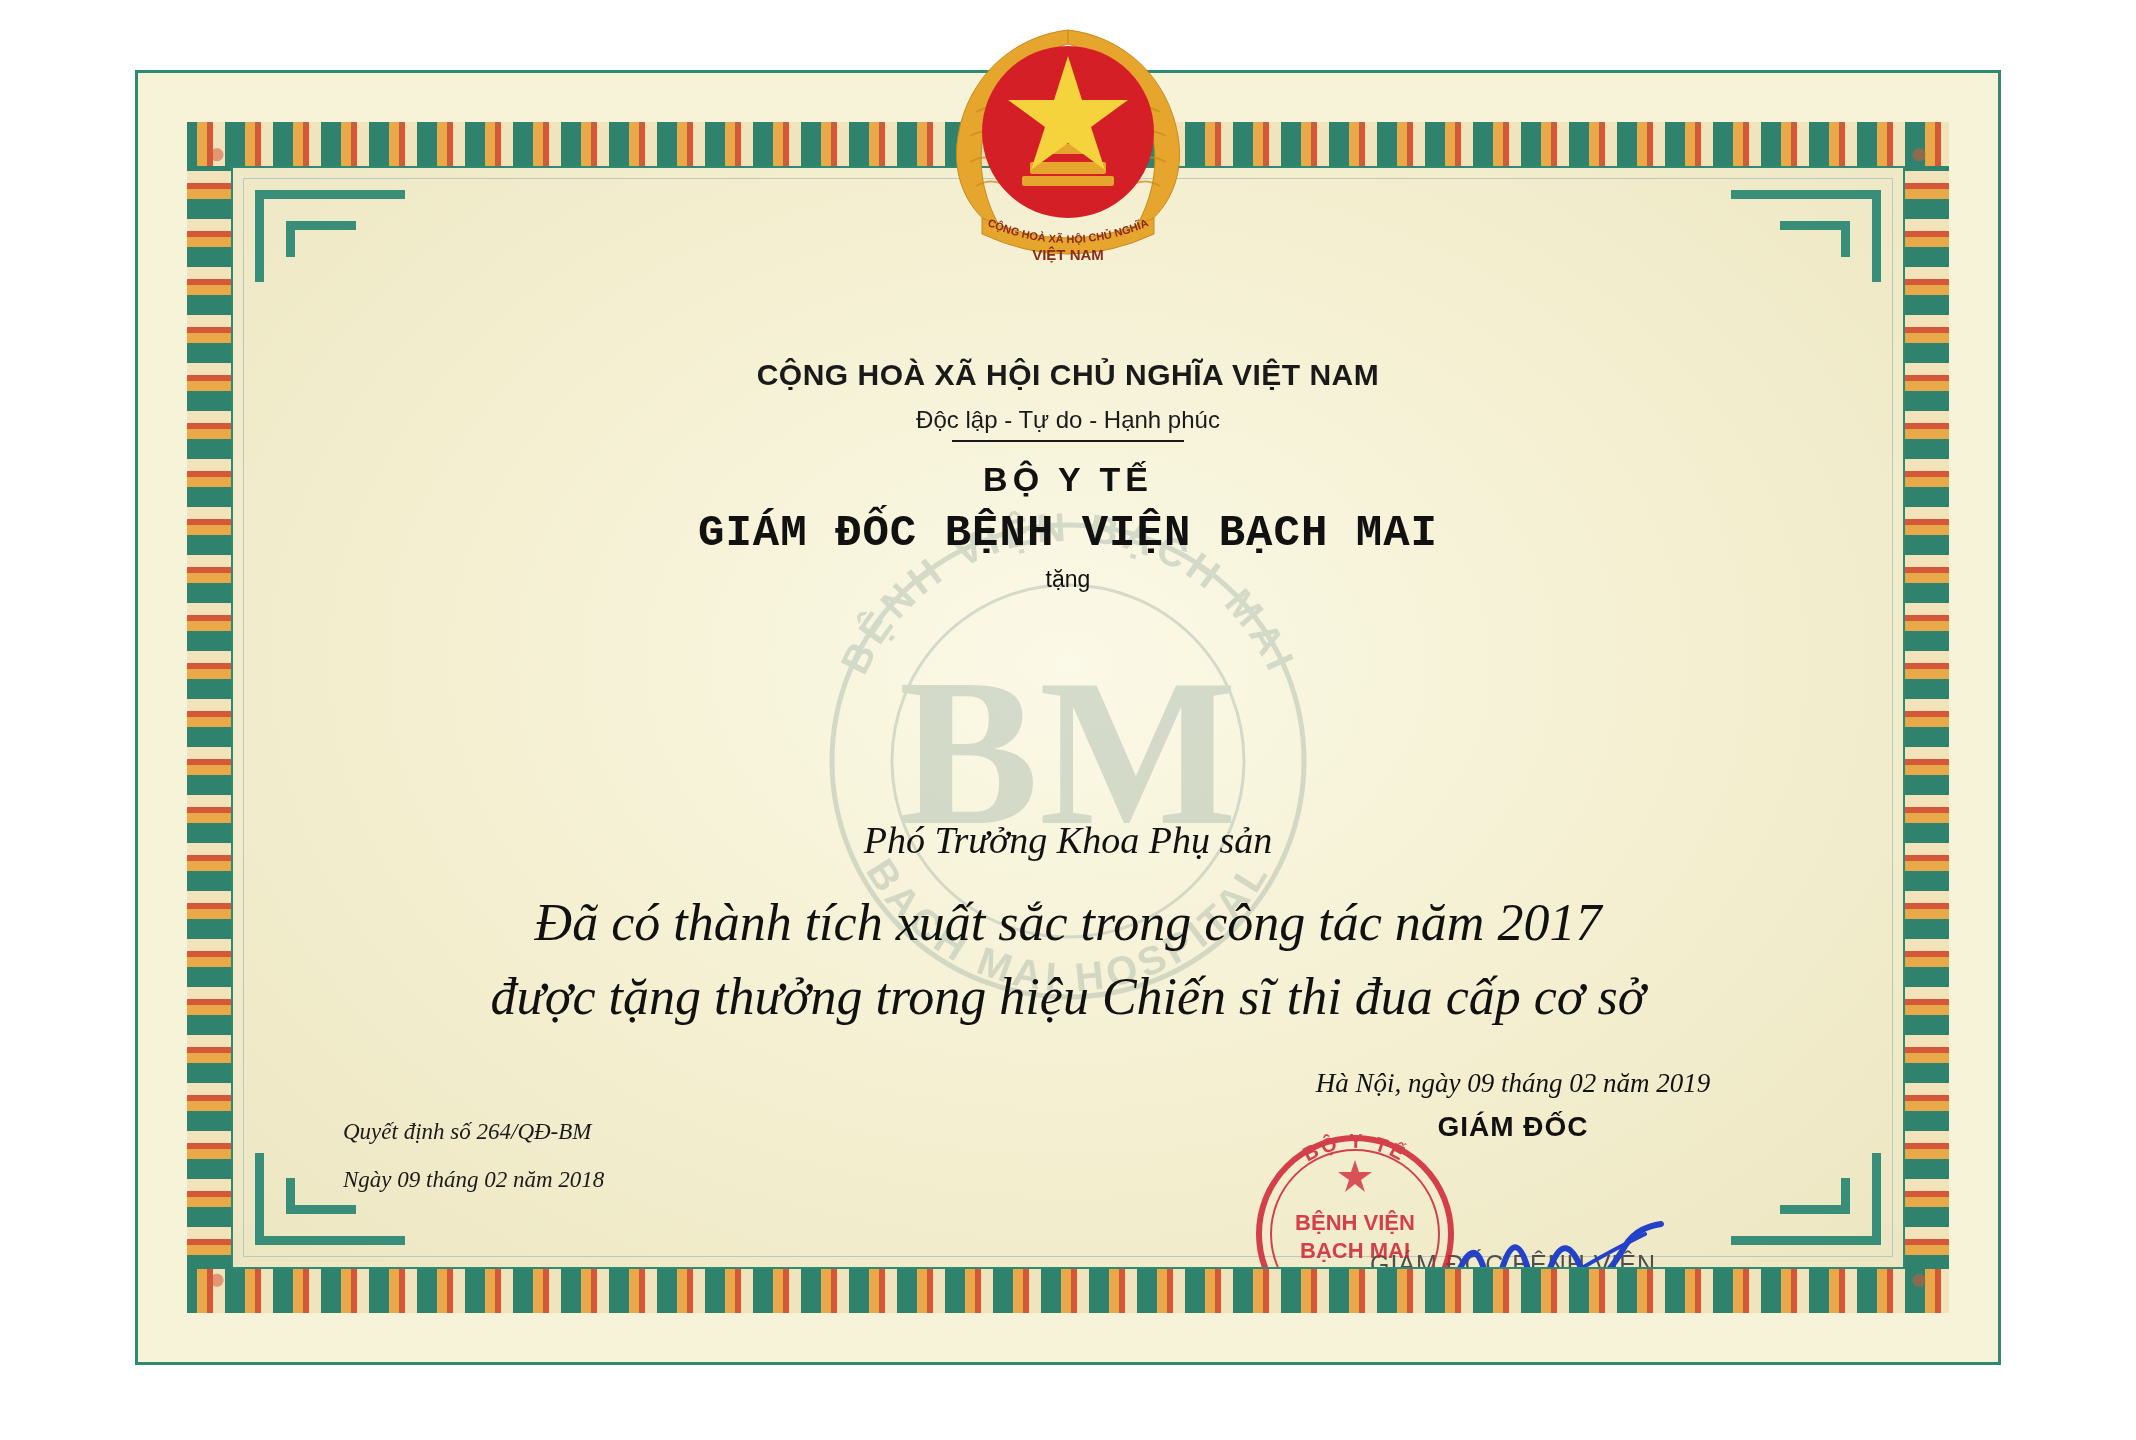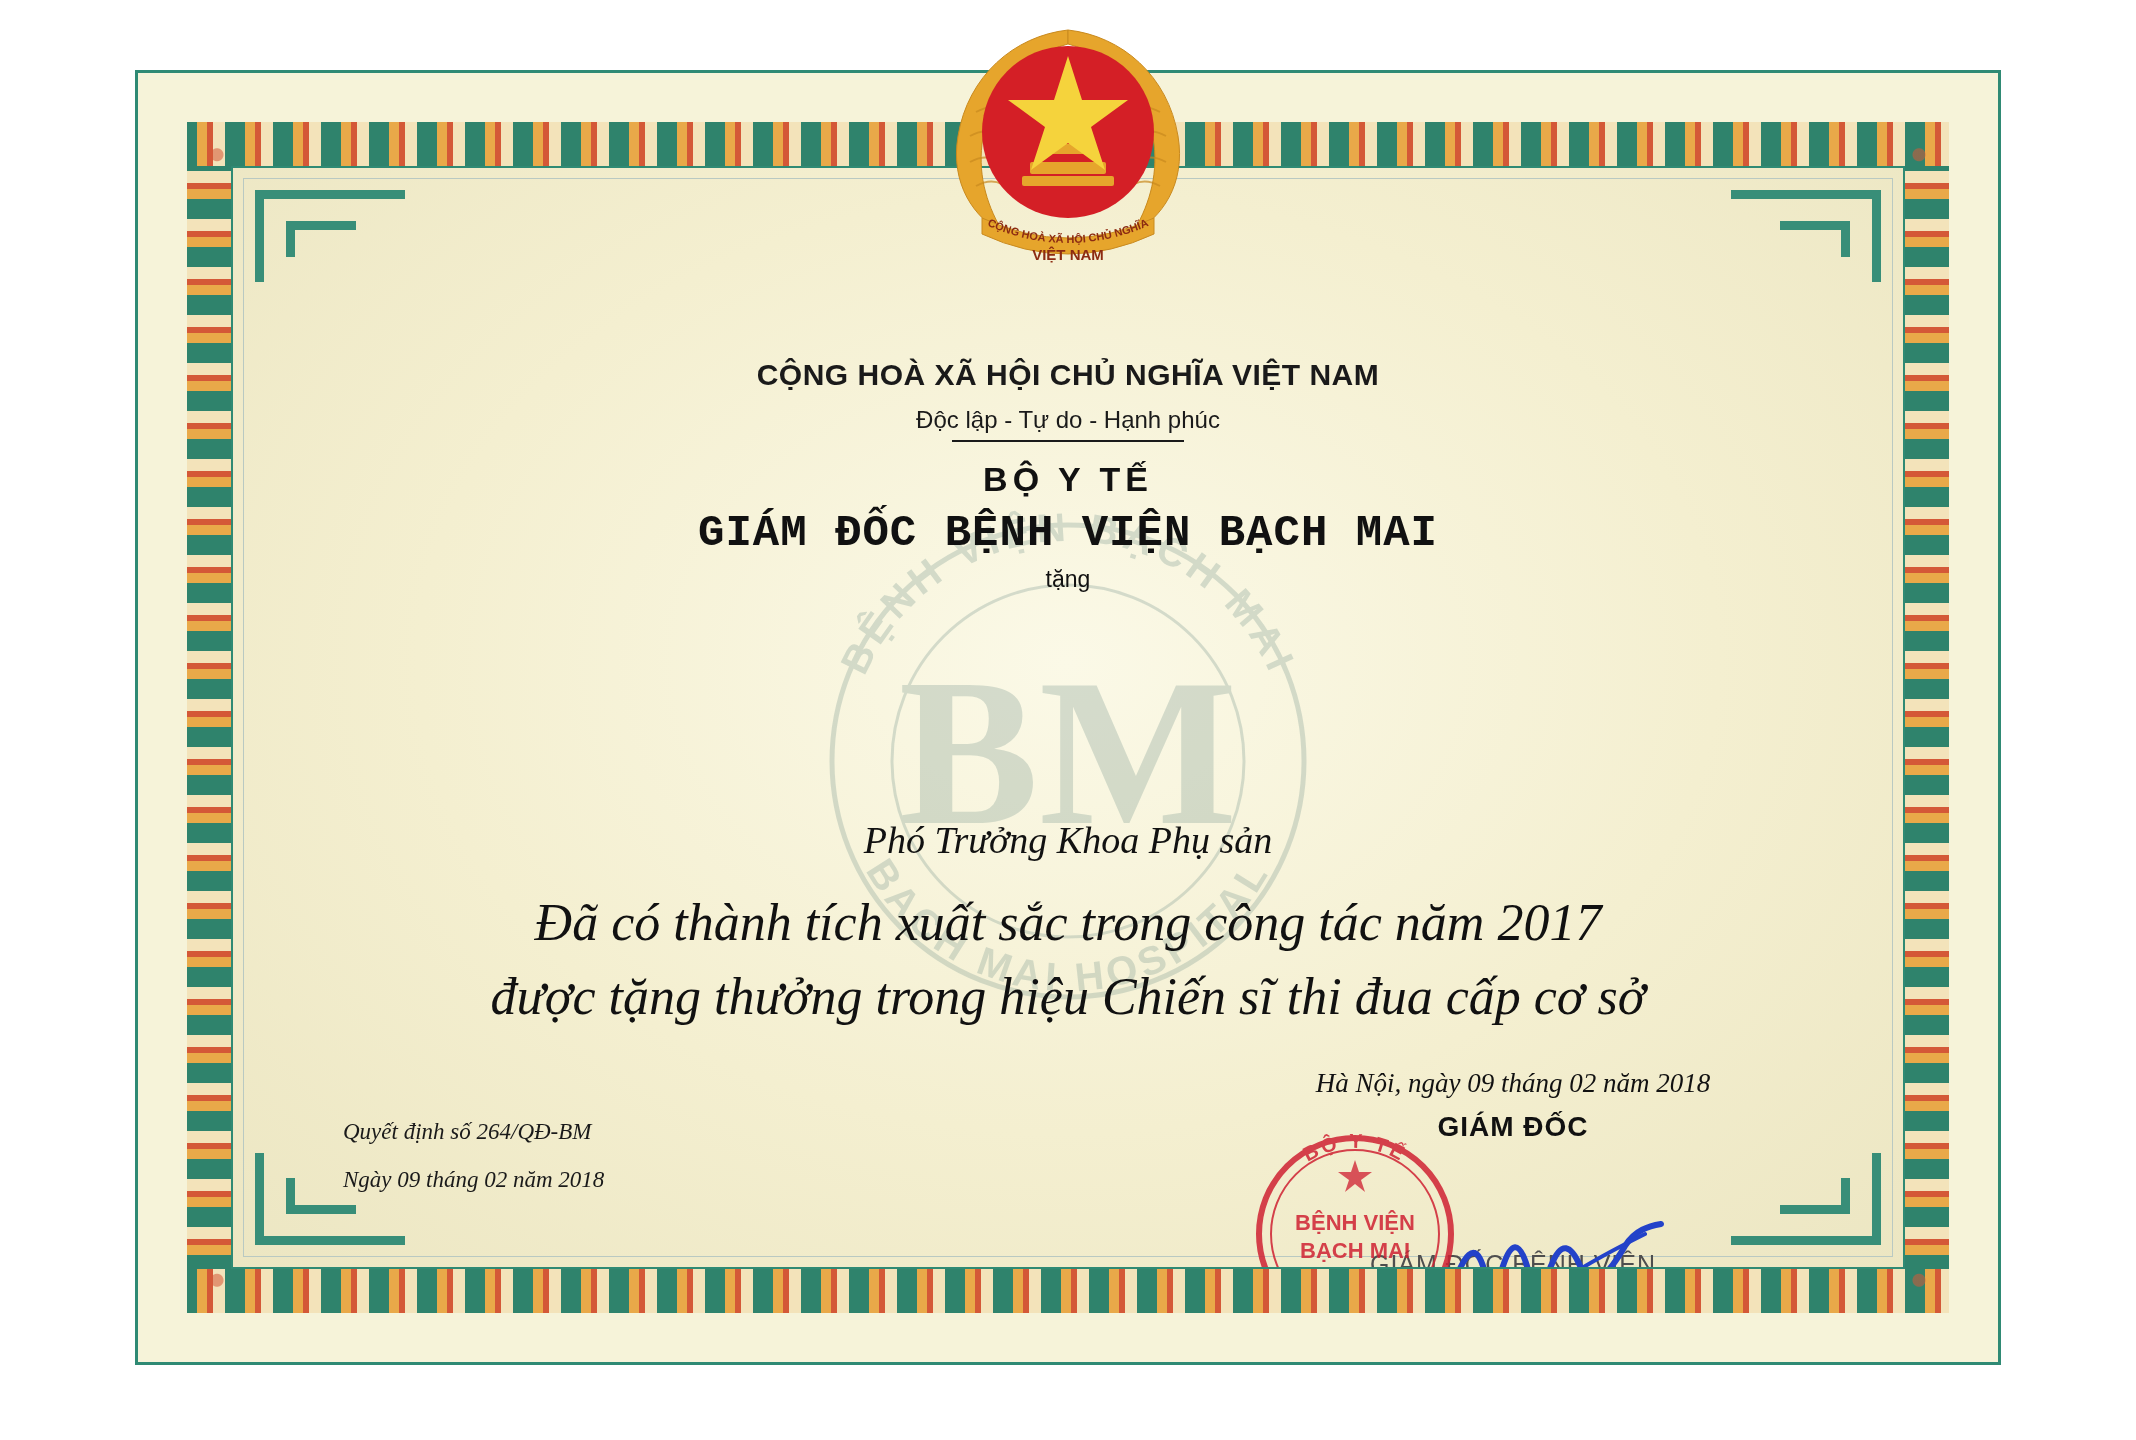--- a/index.html
+++ b/index.html
@@ -363,21 +363,21 @@
         <div>Đã có thành tích xuất sắc trong công tác năm 2017</div>
         <div>được tặng thưởng trong hiệu Chiến sĩ thi đua cấp cơ sở</div>
       </div>
 
       <div class="decision">
         <div>Quyết định số 264/QĐ-BM</div>
         <div>Ngày 09 tháng 02 năm 2018</div>
       </div>
 
       <div class="sign-block">
-        <div class="sign-place">Hà Nội, ngày 09 tháng 02 năm 2018</div>
+        <div class="sign-place">Hà Nội, ngày 09 tháng 02 năm 2019</div>
         <div class="sign-role">GIÁM ĐỐC</div>
 
         <svg class="stamp" viewBox="0 0 220 220">
           <defs>
             <path id="stTop" d="M 24,110 A 86,86 0 0 1 196,110"></path>
             <path id="stBot" d="M 20,110 A 90,90 0 0 0 200,110"></path>
           </defs>
           <circle cx="110" cy="110" r="96" fill="none" stroke="#cf2233" stroke-width="6"></circle>
           <circle cx="110" cy="110" r="84" fill="none" stroke="#cf2233" stroke-width="2"></circle>
           <text class="stamp-text" font-size="20" letter-spacing="3">

